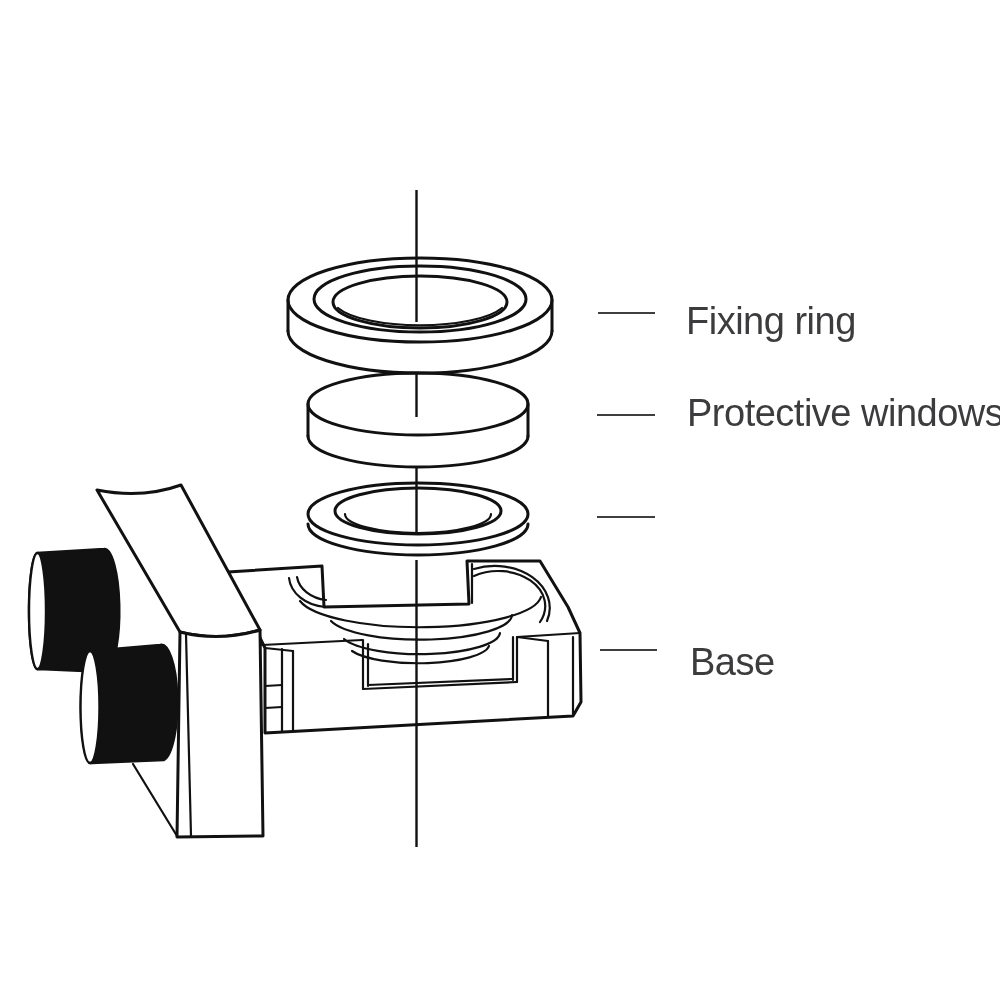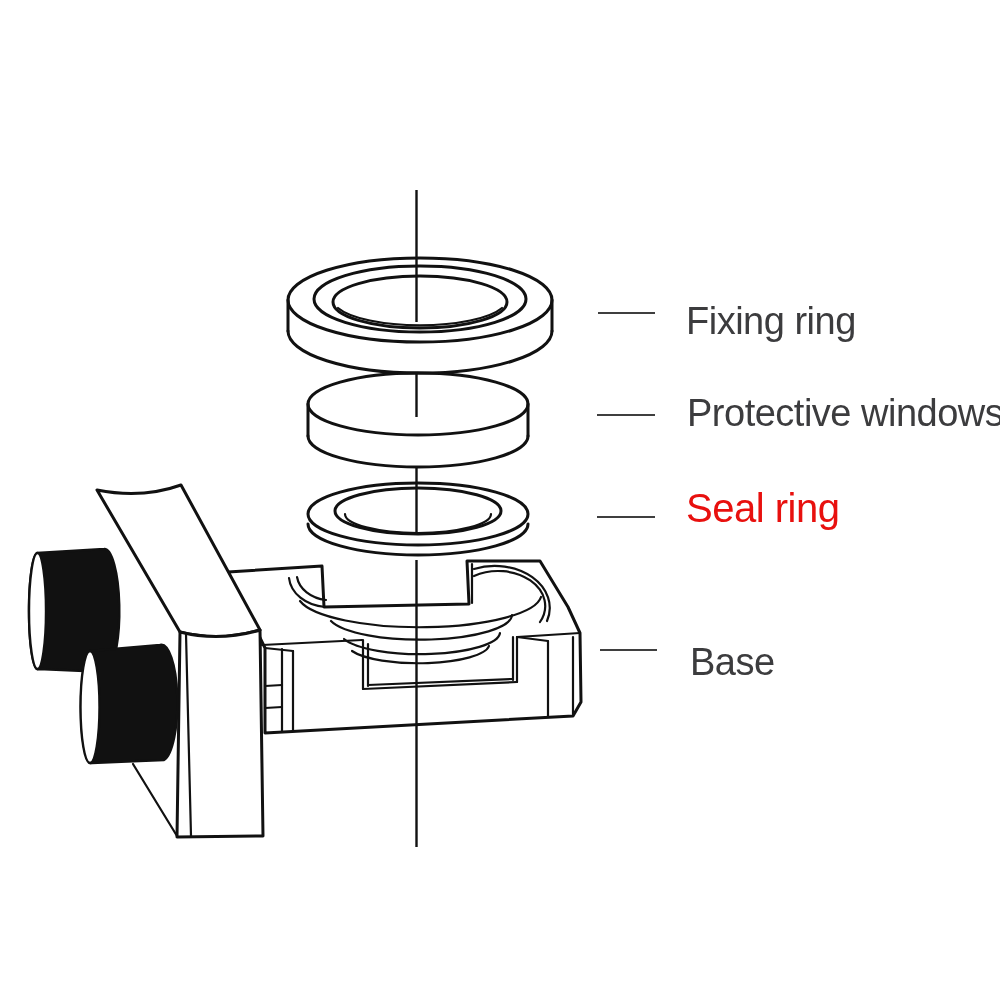--- a/index.html
+++ b/index.html
@@ -140,17 +140,16 @@
 
   <div class="leader" style="left:598px;top:312px;width:57px;"></div>
   <div class="leader" style="left:597px;top:414px;width:58px;"></div>
   <div class="leader" style="left:597px;top:516px;width:58px;"></div>
   <div class="leader" style="left:600px;top:649px;width:57px;"></div>
 
   <div class="lbl" style="left:686px;top:302px;">Fixing ring</div>
 
   <div class="lbl" style="left:687px;top:394px;">Protective windows</div>
 
-  <div class="lbl red" style="left:686px;top:488px;">Seal ring</div>
 
   <div class="lbl" style="left:690px;top:643px;">Base</div>
 
 </div>
 
 </body></html>

